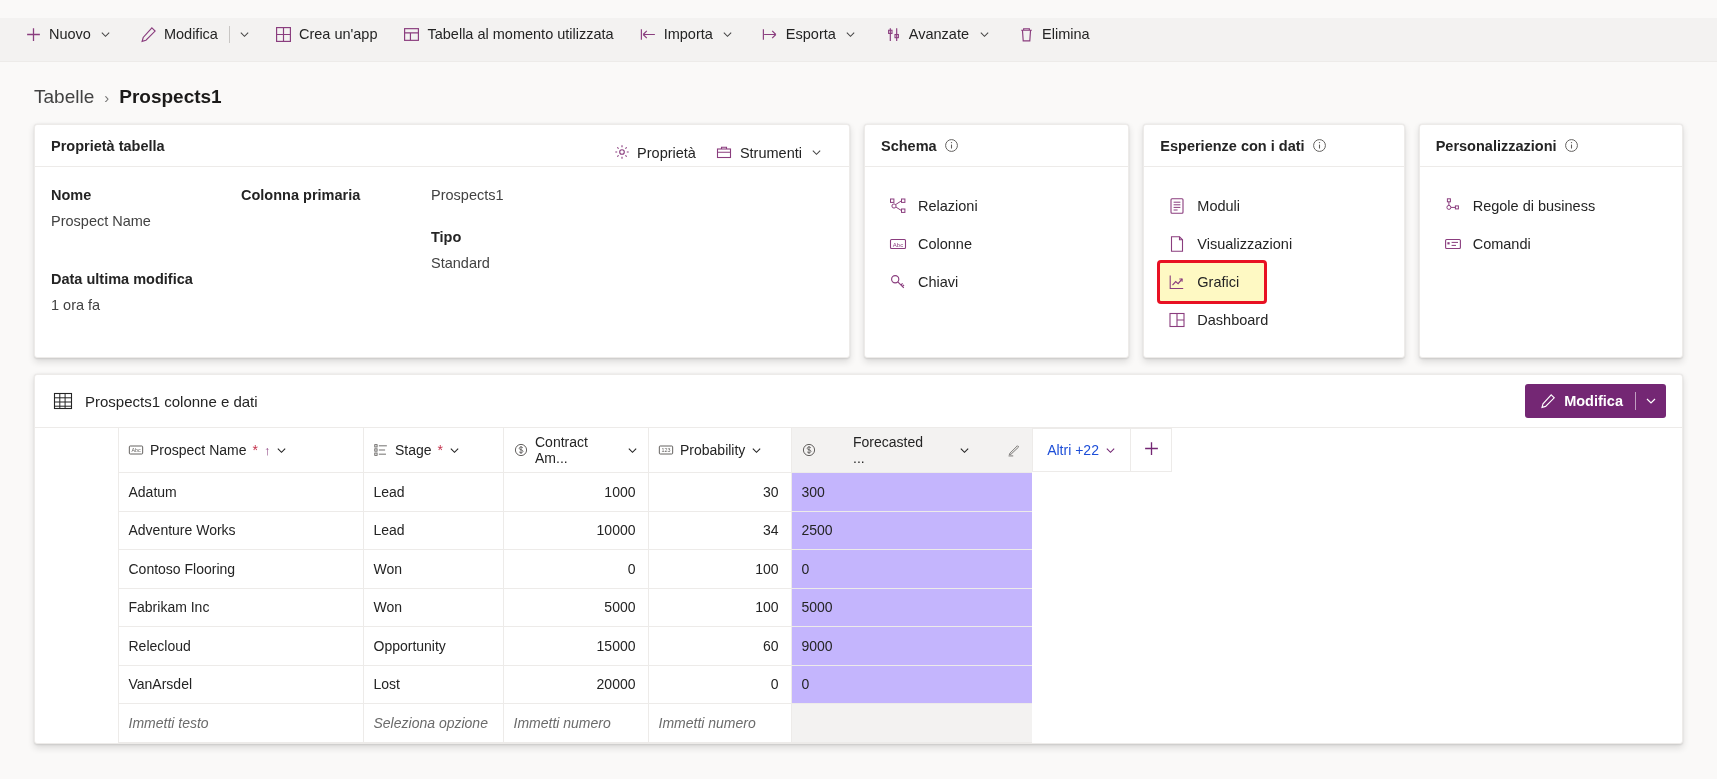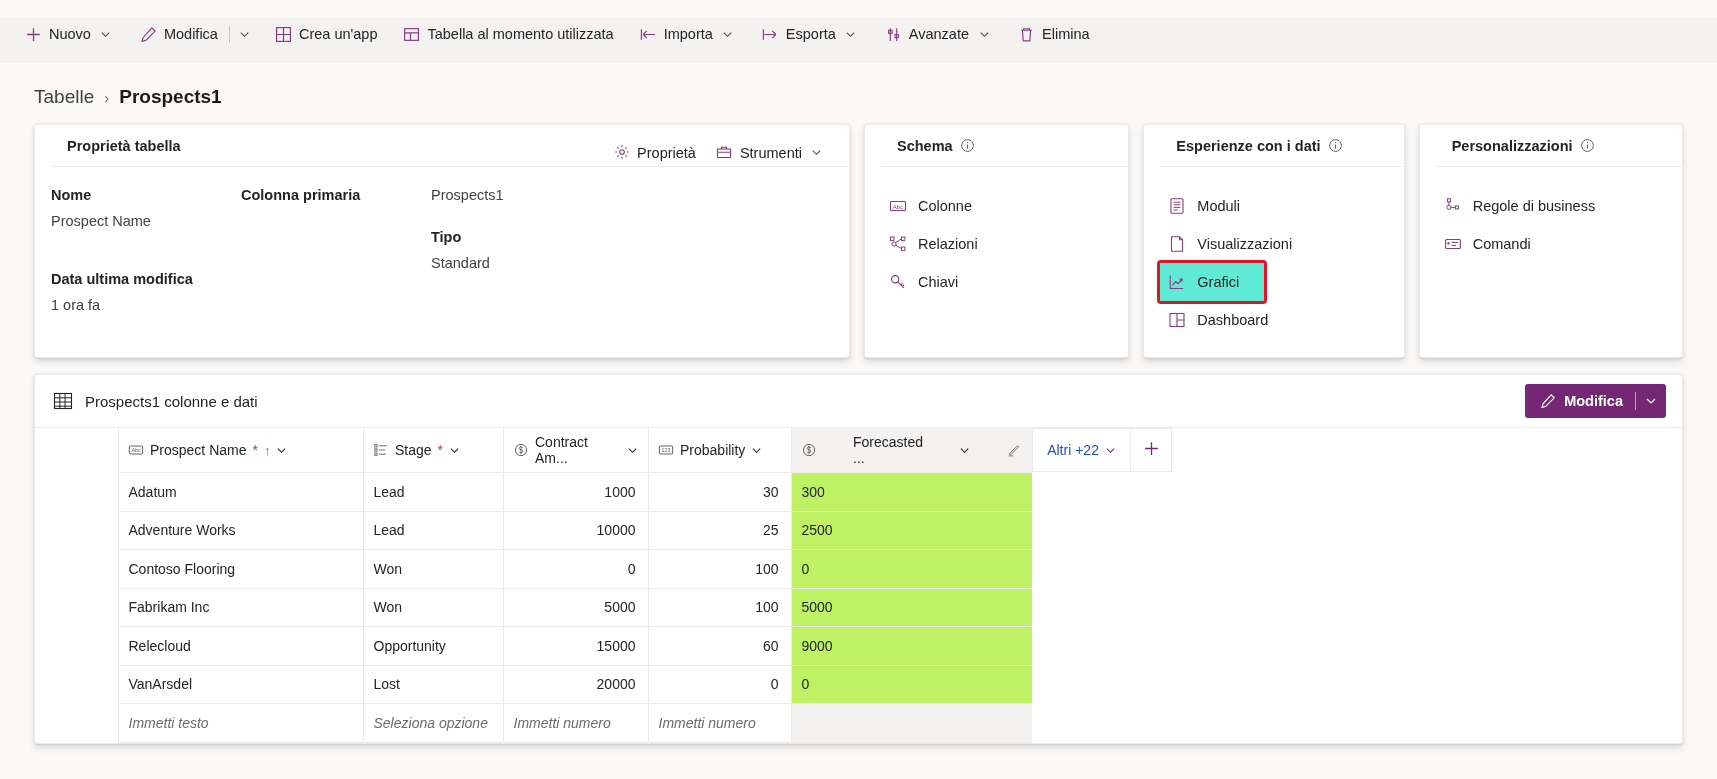--- a/index.html
+++ b/index.html
@@ -94,21 +94,20 @@
   .card-exp    { width: 262px; }
   .card-custom { width: 265px; }
 
   .card-head {
     height: 42px;
     display: flex;
     align-items: center;
     padding: 0 16px;
     border-bottom: 1px solid #edebe9;
     justify-content: space-between;
-    margin-left: 16px;
   }
   .card-title {
     font-size: 14.5px;
     font-weight: 600;
     color: #242424;
     display: flex;
     align-items: center;
     gap: 7px;
   }
   .info-icon {
@@ -150,21 +149,21 @@
   }
   .nav-icon {
     width: 18px; height: 18px; flex: none;
     display: inline-flex; align-items: center; justify-content: center;
     color: #8a3d7e;
   }
   .highlighted {
     outline: 3px solid #e81123;
     outline-offset: 0px;
     border-radius: 1px;
-    background: #5eead4;
+    background: #fef9c3;
     width: 104px;
   }
 
   
   .table-card {
     margin: 16px 34px 0 34px;
     background: #ffffff;
     border: 1px solid #edebe9;
     border-radius: 3px;
     box-shadow: 0 0.6px 1.8px rgba(0,0,0,0.10), 0 3.2px 7.2px rgba(0,0,0,0.12);
@@ -257,21 +256,21 @@
   .data-row td {
     height: 38.5px;
     border-top: 1px solid #edebe9;
     border-left: 1px solid #edebe9;
     vertical-align: middle;
     color: #242424;
   }
   .data-row td.gutter { border: none; border-top: none; }
   .data-row td.cell-text  { padding: 0 10px; text-align: left; }
   .data-row td.cell-num   { padding: 0 12px; text-align: right; }
-  .data-row td.cell-fore  { padding: 0 10px; text-align: left; background: #bef264; }
+  .data-row td.cell-fore  { padding: 0 10px; text-align: left; background: #c4b5fd; }
   .newrow td {
     height: 38.5px;
     border-top: 1px solid #edebe9;
     border-left: 1px solid #edebe9;
     vertical-align: middle;
     color: #6b6b6b;
     font-style: italic;
     padding: 0 10px;
   }
   .newrow td.gutter { border: none; }
@@ -459,37 +458,37 @@
               <circle cx="8" cy="4.9" r="0.72" fill="currentColor"></circle>
             </svg>
         </span>
       </div>
     </div>
     <div class="card-body">
       <div class="navlist">
         <div class="navitem">
           <span class="nav-icon">
             <svg width="18" height="18" viewBox="0 0 18 18">
-                <rect x="1.5" y="4.5" width="15" height="9" rx="1" stroke="currentColor" stroke-width="1.1" fill="none"></rect>
-                <text x="9" y="11.6" font-size="6" text-anchor="middle" fill="currentColor" font-family="sans-serif">Abc</text>
-              </svg>
-          </span>
-          <span>Colonne</span>
-        </div>
-        <div class="navitem">
-          <span class="nav-icon">
-            <svg width="18" height="18" viewBox="0 0 18 18">
                 <rect x="1.5" y="2" width="3.4" height="3.4" stroke="currentColor" stroke-width="1" fill="none"></rect>
                 <rect x="12.5" y="2" width="3.4" height="3.4" stroke="currentColor" stroke-width="1" fill="none"></rect>
                 <rect x="12.5" y="12" width="3.4" height="3.4" stroke="currentColor" stroke-width="1" fill="none"></rect>
                 <circle cx="5" cy="9" r="2.1" stroke="currentColor" stroke-width="1" fill="none"></circle>
                 <path d="M6.6 7.6l6-3.9M7.1 10.2l5.4 3.4" stroke="currentColor" stroke-width="1"></path>
               </svg>
           </span>
           <span>Relazioni</span>
+        </div>
+        <div class="navitem">
+          <span class="nav-icon">
+            <svg width="18" height="18" viewBox="0 0 18 18">
+                <rect x="1.5" y="4.5" width="15" height="9" rx="1" stroke="currentColor" stroke-width="1.1" fill="none"></rect>
+                <text x="9" y="11.6" font-size="6" text-anchor="middle" fill="currentColor" font-family="sans-serif">Abc</text>
+              </svg>
+          </span>
+          <span>Colonne</span>
         </div>
         <div class="navitem">
           <span class="nav-icon">
             <svg width="18" height="18" viewBox="0 0 18 18">
                 <circle cx="6.2" cy="6.2" r="3.6" stroke="currentColor" stroke-width="1.15" fill="none"></circle>
                 <path d="M8.8 8.8l6 6M12 12l1.6-1.6M13.4 13.4L15 11.8" stroke="currentColor" stroke-width="1.15" fill="none"></path>
               </svg>
           </span>
           <span>Chiavi</span>
         </div>
@@ -764,21 +763,21 @@
         <td class="cell-num">1000</td>
         <td class="cell-num">30</td>
         <td class="cell-fore">300</td>
         <td colspan="2" style="border:none"></td>
       </tr>
       <tr class="data-row">
         <td class="gutter"></td>
         <td class="cell-text">Adventure Works</td>
         <td class="cell-text">Lead</td>
         <td class="cell-num">10000</td>
-        <td class="cell-num">25</td>
+        <td class="cell-num">34</td>
         <td class="cell-fore">2500</td>
         <td colspan="2" style="border:none"></td>
       </tr>
       <tr class="data-row">
         <td class="gutter"></td>
         <td class="cell-text">Contoso Flooring</td>
         <td class="cell-text">Won</td>
         <td class="cell-num">0</td>
         <td class="cell-num">100</td>
         <td class="cell-fore">0</td>

